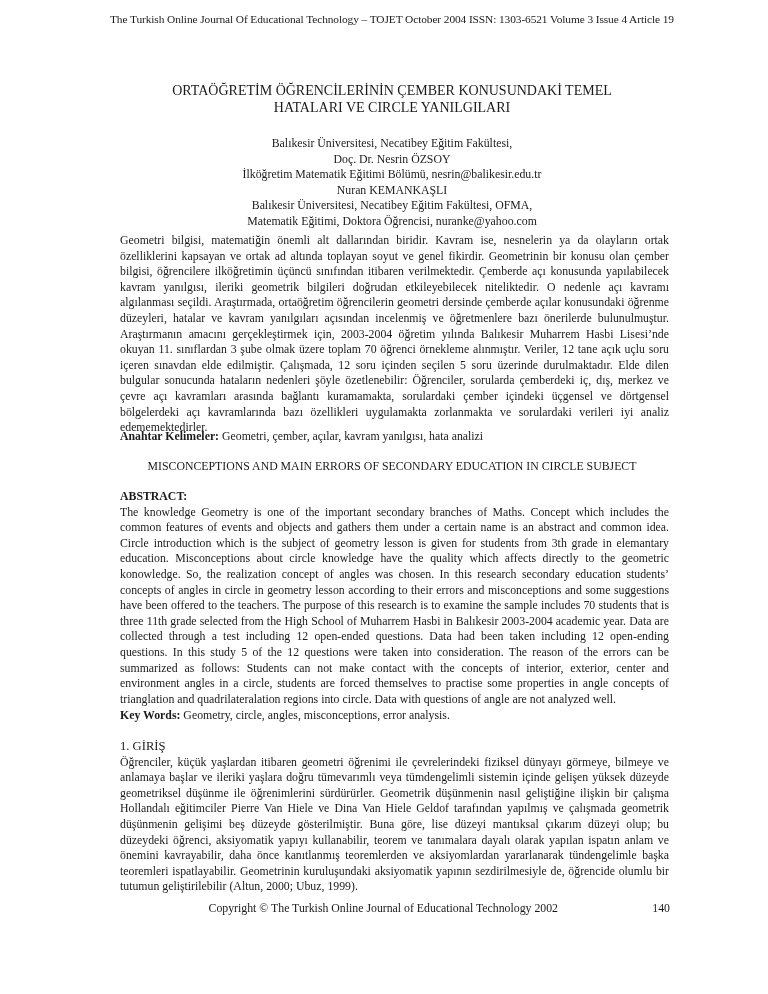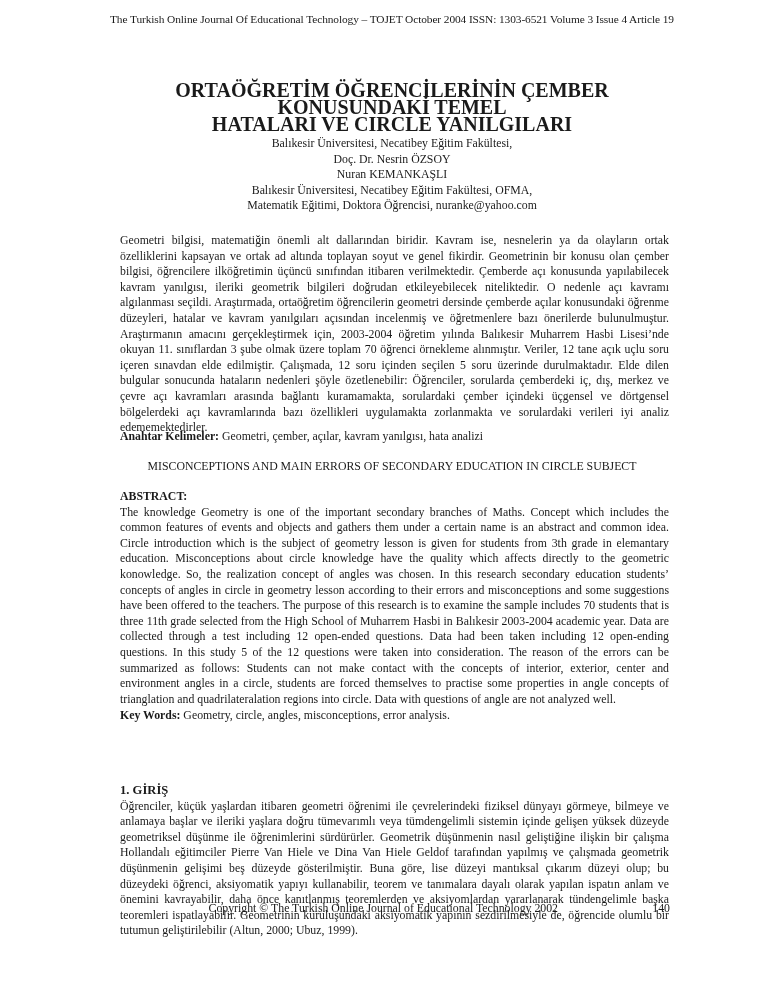--- a/index.html
+++ b/index.html
@@ -8,38 +8,38 @@
     font-family: "Liberation Serif", "DejaVu Serif", serif;
     color: #1a1a1a;
   }
   .page { position: absolute; left: 8px; top: 0; width: 768px; height: 994px; }
   .running-header {
     position: absolute; top: 13px; left: 0; width: 768px;
     text-align: center; font-size: 11.4px; letter-spacing: -0.1px;
   }
   .title {
     position: absolute; top: 82px; left: 100px; width: 568px;
-    text-align: center; font-weight: bold; font-size: 20px; line-height: 17px;
+    text-align: center; font-weight: normal; font-size: 14px; line-height: 17px;
   }
   .authors {
     position: absolute; top: 136px; left: 80px; width: 608px;
     text-align: center; font-size: 11.8px; line-height: 15.6px;
   }
   .authors div { white-space: nowrap; }
   .body-block {
     position: absolute; left: 112px; width: 549px;
     font-size: 11.8px; line-height: 15.6px; text-align: justify;
   }
   .sec-head { font-weight: bold; font-size: 11.8px; line-height: 15.6px; }
   .kw-label { font-weight: bold; }
   .eng-title {
     position: absolute; top: 459px; left: 80px; width: 608px;
     text-align: center; font-weight: normal; font-size: 11.8px;
   }
-  .giris-head { font-weight: bold; font-size: 12.6px; line-height: 15.6px; margin-top: 44px; }
+  .giris-head { font-weight: normal; font-size: 12.6px; line-height: 15.6px; }
   .footer-copy {
     position: absolute; top: 901px; left: 190px; width: 360px;
     text-align: right; font-size: 11.8px; white-space: nowrap;
   }
   .footer-page {
     position: absolute; top: 901px; left: 630px; width: 32px;
     text-align: right; font-size: 11.8px;
   }
 </style>
 </head>
@@ -50,20 +50,21 @@
   <div class="running-header">The Turkish Online Journal Of Educational Technology – TOJET October 2004 ISSN: 1303-6521 Volume 3 Issue 4 Article 19</div>
 
   <div class="title">
     <div>ORTAÖĞRETİM ÖĞRENCİLERİNİN ÇEMBER KONUSUNDAKİ TEMEL</div>
     <div>HATALARI VE CIRCLE YANILGILARI</div>
   </div>
 
   <div class="authors">
     <div>Balıkesir Üniversitesi, Necatibey Eğitim Fakültesi,</div>
     <div>Doç. Dr. Nesrin ÖZSOY</div>
+    <div>İlköğretim Matematik Eğitimi Bölümü,  nesrin@balikesir.edu.tr</div>
     <div>Nuran KEMANKAŞLI</div>
     <div>Balıkesir Üniversitesi, Necatibey Eğitim Fakültesi, OFMA,</div>
     <div>Matematik  Eğitimi, Doktora Öğrencisi, nuranke@yahoo.com</div>
   </div>
 
   <div class="body-block" style="top:233px;">
     <div>Geometri bilgisi, matematiğin önemli alt dallarından biridir. Kavram ise, nesnelerin ya da olayların ortak özelliklerini kapsayan ve ortak ad altında toplayan soyut ve genel fikirdir. Geometrinin bir konusu olan çember bilgisi, öğrencilere ilköğretimin üçüncü sınıfından itibaren verilmektedir. Çemberde açı konusunda yapılabilecek kavram yanılgısı, ileriki geometrik bilgileri doğrudan etkileyebilecek niteliktedir. O nedenle açı kavramı algılanması seçildi. Araştırmada, ortaöğretim öğrencilerin geometri dersinde çemberde açılar konusundaki öğrenme düzeyleri, hatalar ve kavram yanılgıları açısından incelenmiş ve öğretmenlere bazı önerilerde bulunulmuştur. Araştırmanın amacını gerçekleştirmek için, 2003-2004 öğretim yılında Balıkesir Muharrem Hasbi Lisesi’nde okuyan 11. sınıflardan 3 şube olmak üzere toplam 70 öğrenci örnekleme alınmıştır. Veriler,  12 tane açık uçlu soru içeren sınavdan elde edilmiştir. Çalışmada, 12 soru içinden seçilen 5 soru üzerinde durulmaktadır. Elde dilen bulgular sonucunda  hataların nedenleri şöyle özetlenebilir: Öğrenciler, sorularda çemberdeki iç, dış, merkez ve çevre açı kavramları arasında bağlantı kuramamakta, sorulardaki çember içindeki üçgensel ve dörtgensel bölgelerdeki açı kavramlarında bazı özellikleri uygulamakta zorlanmakta ve sorulardaki  verileri iyi analiz edememektedirler.</div>
   </div>
 
   <div class="body-block" style="top:429px;">

